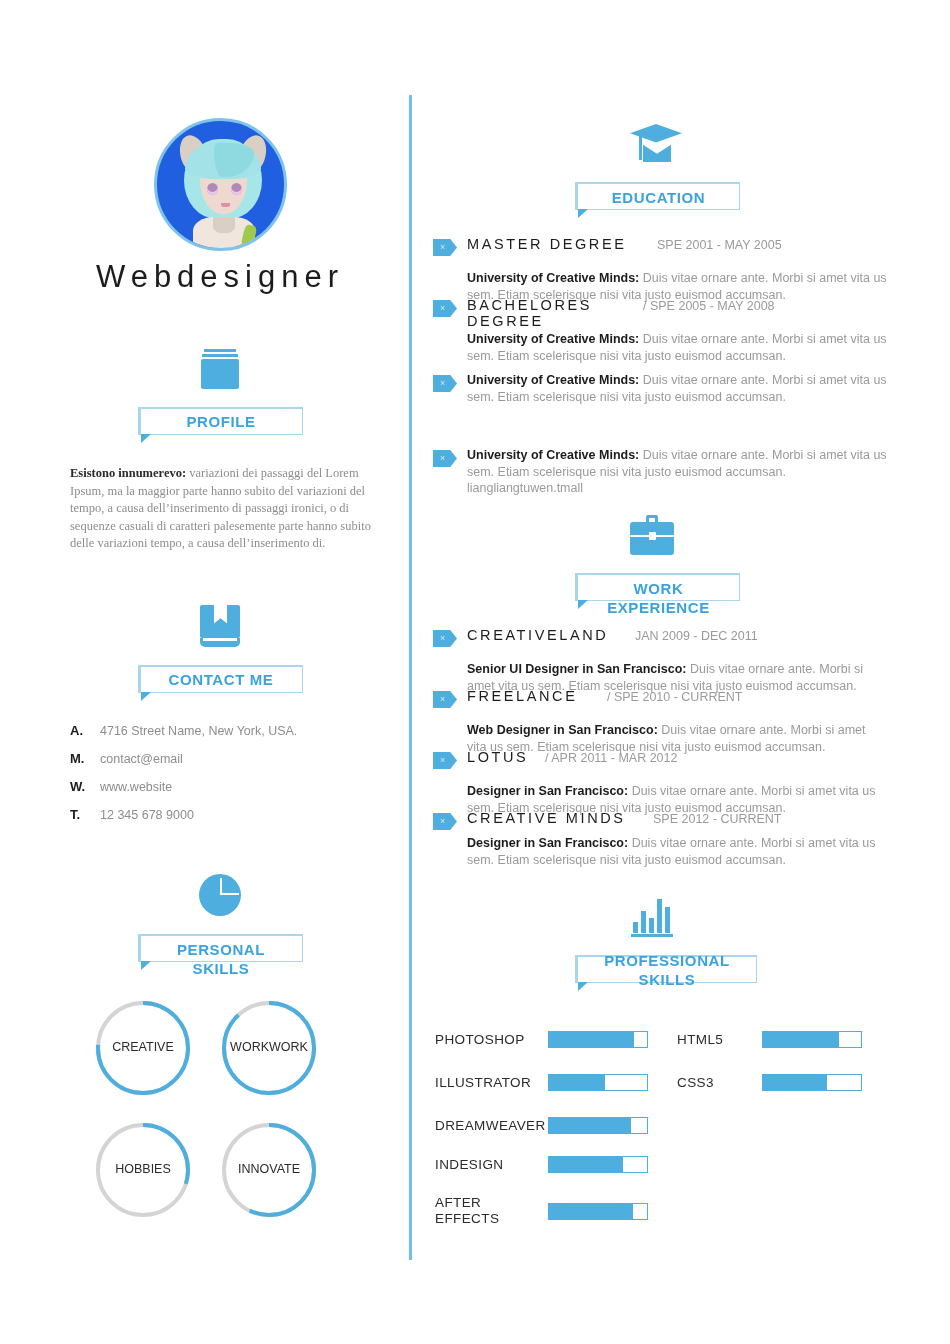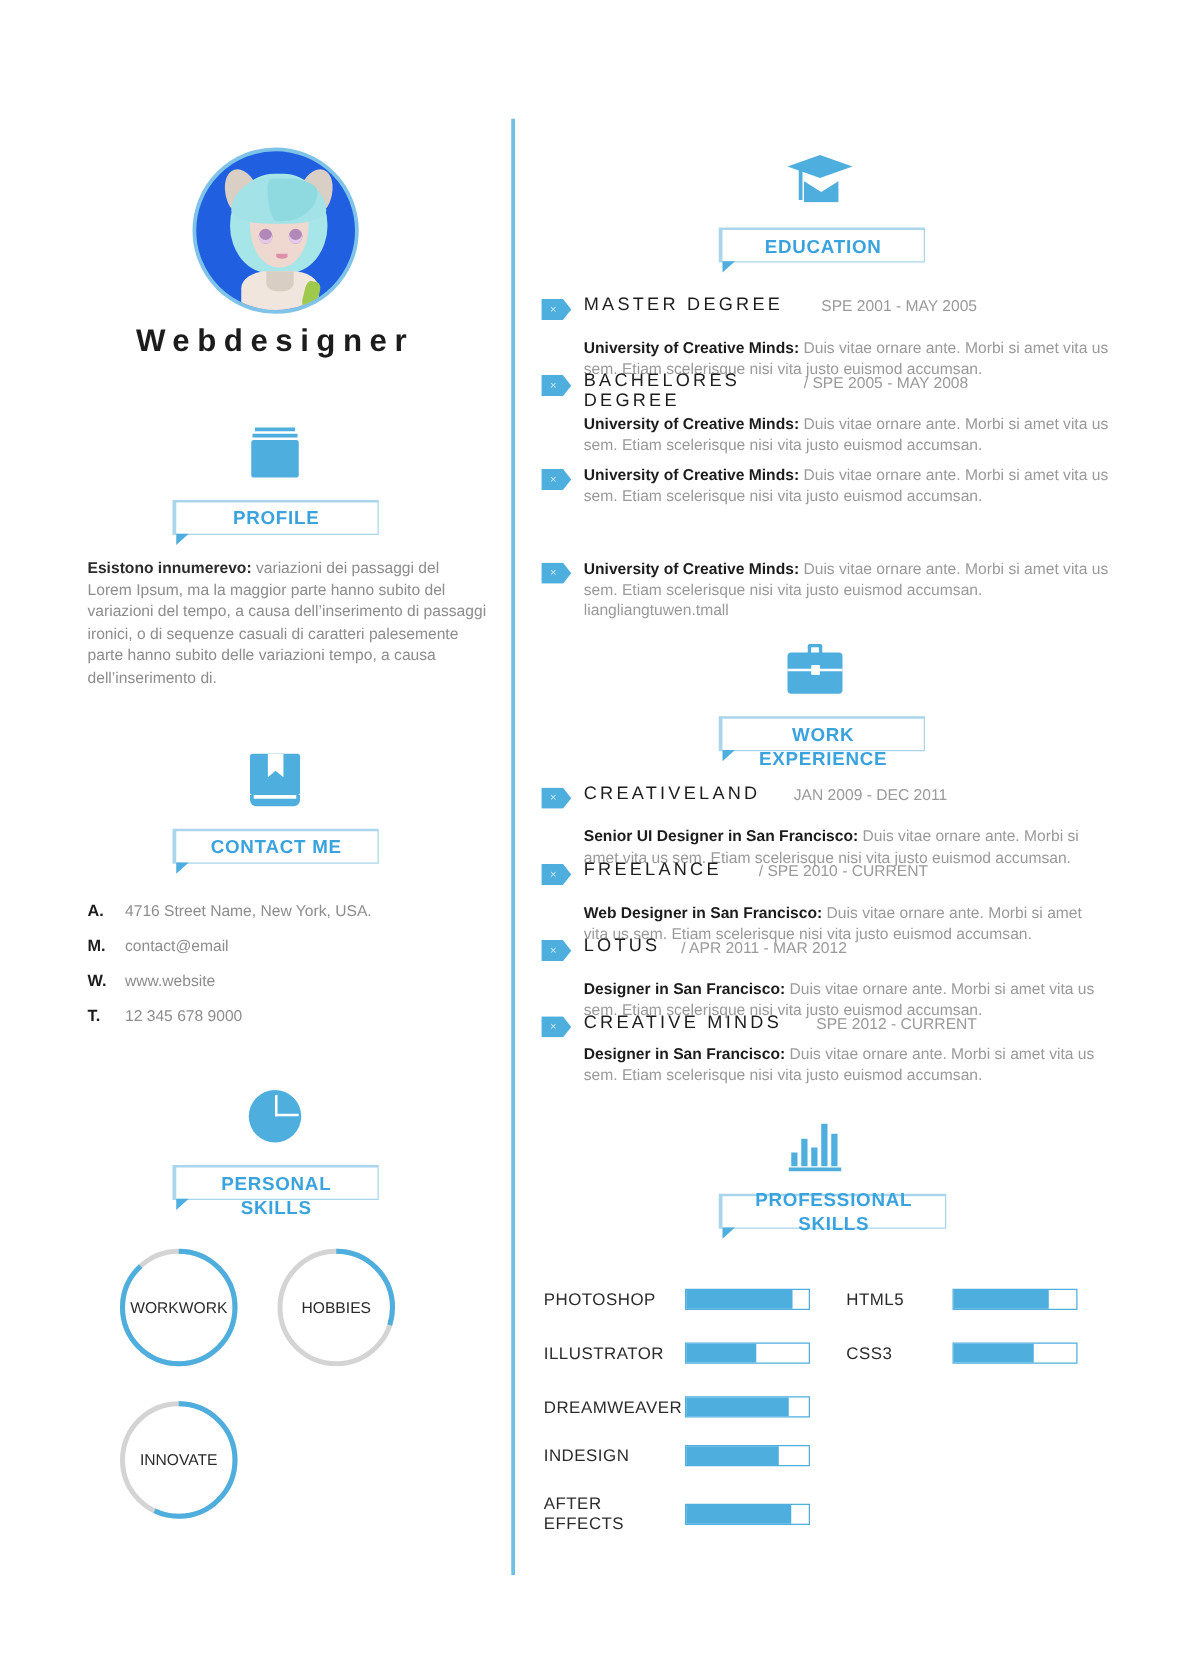--- a/index.html
+++ b/index.html
@@ -61,21 +61,21 @@
            background: #9fc94c; border-radius: 30%; transform: rotate(14deg); }
 
   .name-row {
     display: flex; align-items: center; justify-content: center;
     gap: 14px; margin-top: 22px;
   }
   .name-dash { width: 40px; height: 3px; background: #6ec1e4; }
   .name-text { font-size: 27px; color: #5a5a5a; letter-spacing: 1.5px; font-weight: 400; }
   .role-text {
     text-align: center; margin-top: 8px;
-    font-size: 25px; font-weight: bold; color: #1c1c1c; letter-spacing: 6px;
+    font-size: 31px; font-weight: normal; color: #1c1c1c; letter-spacing: 6px;
   }
 
   
   .sec { margin-top: 48px; }
   .sec-icon { height: 46px; display: flex; align-items: flex-end; justify-content: center; }
   .sec-box {
     position: relative;
     margin: 18px auto 0;
     height: 28px;
     border: 1px solid #a9d6ec;
@@ -145,22 +145,22 @@
   .ic-bars i { position: absolute; bottom: 4px; width: 5px; background: #4eaede; display: block; }
   .ic-bars .b1 { left: 3px;  height: 11px; }
   .ic-bars .b2 { left: 11px; height: 22px; }
   .ic-bars .b3 { left: 19px; height: 15px; }
   .ic-bars .b4 { left: 27px; height: 34px; }
   .ic-bars .b5 { left: 35px; height: 26px; }
   .ic-bars .base { position: absolute; left: 1px; bottom: 0; width: 42px; height: 3px; background: #4eaede; }
 
   
   .profile-text {
-    margin: 18px 0 0 25px; width: 320px;
-    font-size: 12.5px; line-height: 17.5px; color: #8d8d8d;
+    margin: 30px 0 0 25px; width: 320px;
+    font-size: 12.5px; line-height: 17.5px; color: #8d8d8d; font-family: Liberation Serif, serif;
   }
   .profile-text b { color: #2b2b2b; font-weight: bold; }
 
   
   .contact-list { margin: 30px 0 0 25px; }
   .contact-row { display: flex; align-items: baseline; margin-bottom: 13px; }
   .contact-key { width: 30px; font-size: 13px; font-weight: bold; color: #1c1c1c; }
   .contact-val { font-size: 12.5px; color: #8d8d8d; }
 
   
@@ -295,20 +295,27 @@
             <div class="cut2"></div>
           </div>
       </div>
       <div class="sec-box w-personal overflow">
         <span class="sec-label"><span>PERSONAL</span><br><span>SKILLS</span></span>
       </div>
       <div class="circles">
         <div class="circle">
           <svg viewBox="0 0 100 100" aria-hidden="true">
             <circle cx="50" cy="50" r="45" fill="none" stroke="#d4d4d4" stroke-width="4"></circle>
+            <circle class="ring" cx="50" cy="50" r="45" fill="none" stroke="#4eaede" stroke-width="4" stroke-linecap="butt" stroke-dasharray="214.88493750554187 282.7433388230814"></circle>
+          </svg>
+          <div class="lbl">CREATIVE</div>
+        </div>
+        <div class="circle">
+          <svg viewBox="0 0 100 100" aria-hidden="true">
+            <circle cx="50" cy="50" r="45" fill="none" stroke="#d4d4d4" stroke-width="4"></circle>
             <circle class="ring" cx="50" cy="50" r="45" fill="none" stroke="#4eaede" stroke-width="4" stroke-linecap="butt" stroke-dasharray="248.81413816431163 282.7433388230814"></circle>
           </svg>
           <div class="lbl">
               <span>WORK</span>
               <br>
               <span>WORK</span>
             </div>
         </div>
         <div class="circle">
           <svg viewBox="0 0 100 100" aria-hidden="true">

